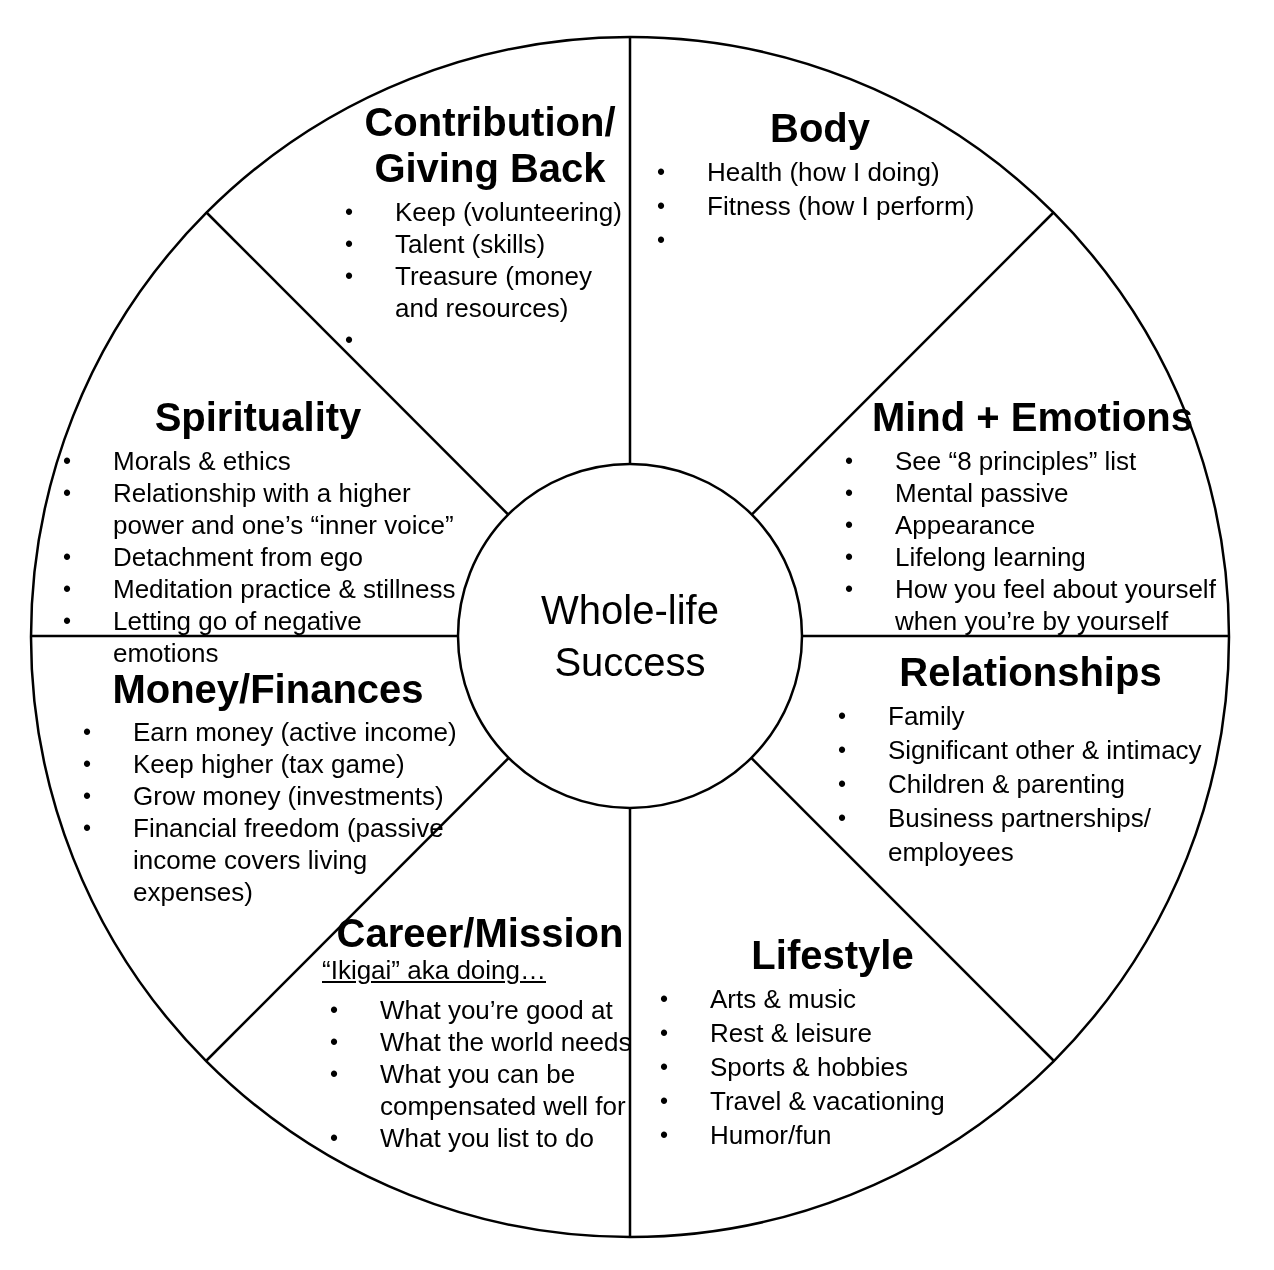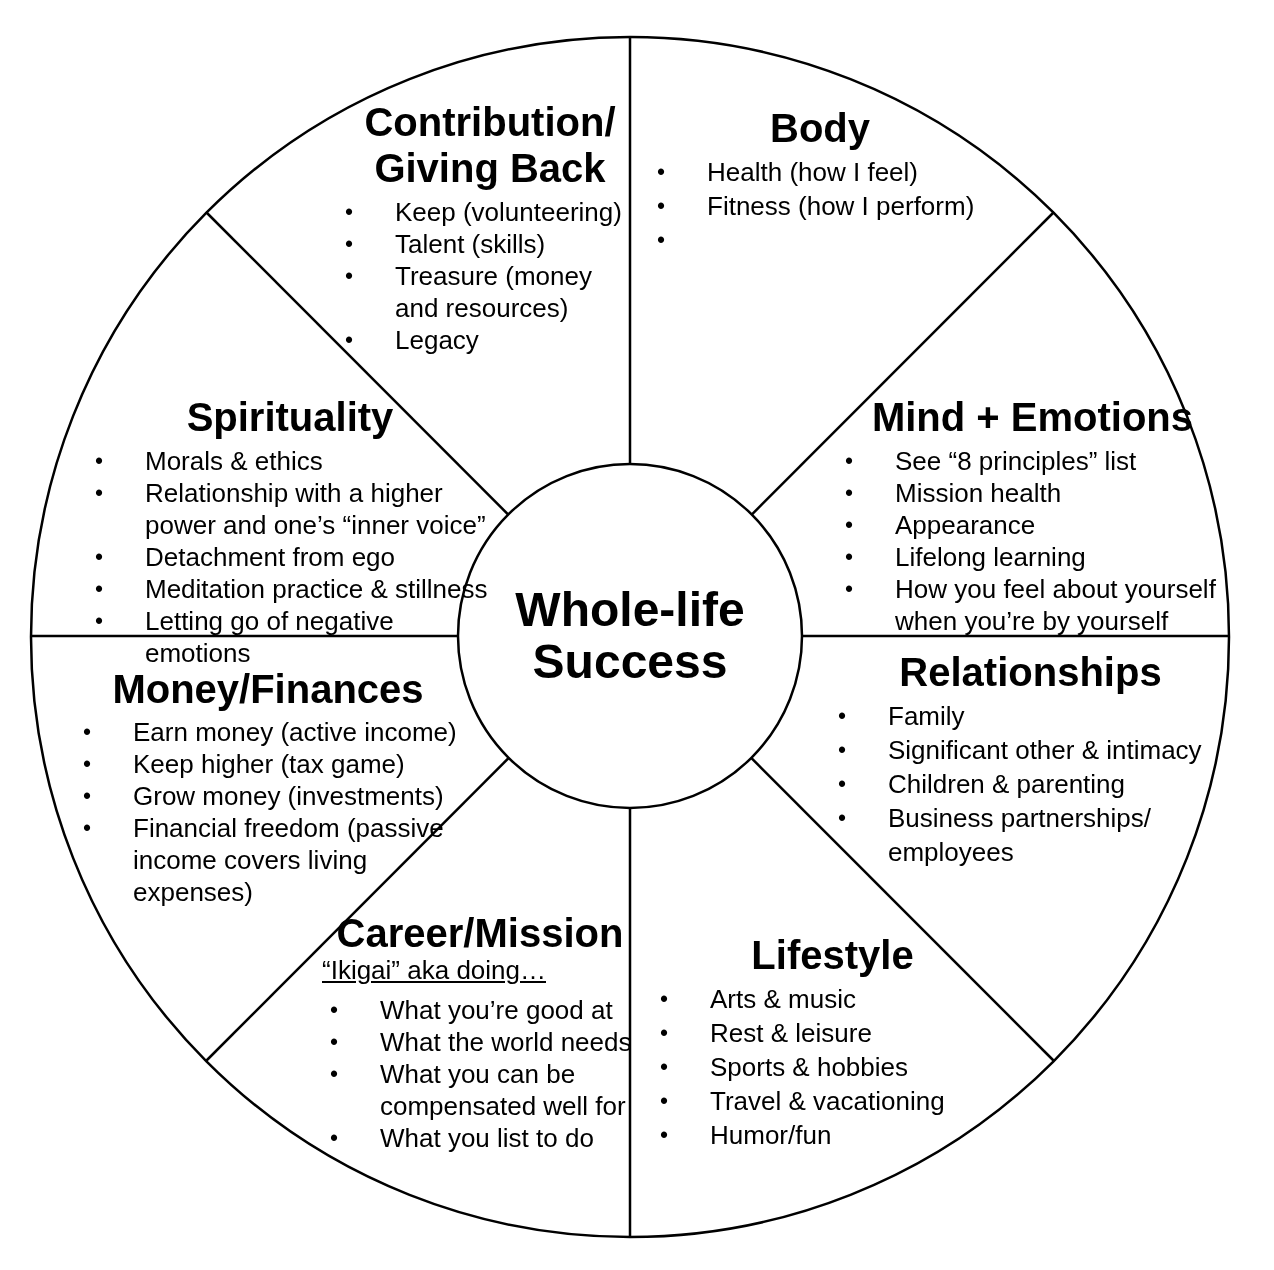--- a/index.html
+++ b/index.html
@@ -37,23 +37,23 @@
   .bullet { flex: 0 0 50px; font-size: 23px; }
   .txt { flex: 1; }
   .sub { font-size: 26px; line-height: 28px; }
 
   .center-label {
     position: absolute;
     left: 460px;
     top: 584px;
     width: 340px;
     text-align: center;
-    font-size: 48px;
+    font-size: 40px;
     line-height: 52px;
-    font-weight: bold;
+    font-weight: normal;
   }
   .center-label .tl { display: block; }
 </style>
 </head>
 <body>
 
 <div class="canvas">
 
   <svg class="wheel" width="1274" height="1270" viewBox="0 0 1274 1270">
     <ellipse class="shape" cx="630" cy="637" rx="599" ry="600"></ellipse>
@@ -77,43 +77,42 @@
       <li class="item">
         <span class="bullet">•</span>
         <span class="txt">Talent (skills)</span>
       </li>
       <li class="item">
         <span class="bullet">•</span>
         <span class="txt">Treasure (money and resources)</span>
       </li>
       <li class="item">
         <span class="bullet">•</span>
-        <span class="txt">Legacy</span>
       </li>
     </ul>
   </section>
 
   <section class="seg" style="left:640px; top:105px; width:360px;">
     <h2>Body</h2>
     <ul class="items lh34" style="margin-top:4px; padding:0 0 0 17px;">
       <li class="item">
         <span class="bullet">•</span>
-        <span class="txt">Health (how I feel)</span>
+        <span class="txt">Health (how I doing)</span>
       </li>
       <li class="item">
         <span class="bullet">•</span>
         <span class="txt">Fitness (how I perform)</span>
       </li>
       <li class="item">
         <span class="bullet">•</span>
       </li>
     </ul>
   </section>
 
-  <section class="seg" style="left:58px; top:394px; width:400px;margin-left:32px;">
+  <section class="seg" style="left:58px; top:394px; width:400px;">
     <h2>Spirituality</h2>
     <ul class="items" style="margin-top:5px; padding:0 0 0 5px;">
       <li class="item">
         <span class="bullet">•</span>
         <span class="txt">Morals &amp; ethics</span>
       </li>
       <li class="item">
         <span class="bullet">•</span>
         <span class="txt">Relationship with a higher power and one’s “inner voice”</span>
       </li>
@@ -134,21 +133,21 @@
 
   <section class="seg" style="left:840px; top:394px; width:385px;">
     <h2>Mind + Emotions</h2>
     <ul class="items" style="margin-top:5px; padding:0 0 0 5px;">
       <li class="item">
         <span class="bullet">•</span>
         <span class="txt">See “8 principles” list</span>
       </li>
       <li class="item">
         <span class="bullet">•</span>
-        <span class="txt">Mission health</span>
+        <span class="txt">Mental passive</span>
       </li>
       <li class="item">
         <span class="bullet">•</span>
         <span class="txt">Appearance</span>
       </li>
       <li class="item">
         <span class="bullet">•</span>
         <span class="txt">Lifelong learning</span>
       </li>
       <li class="item">

